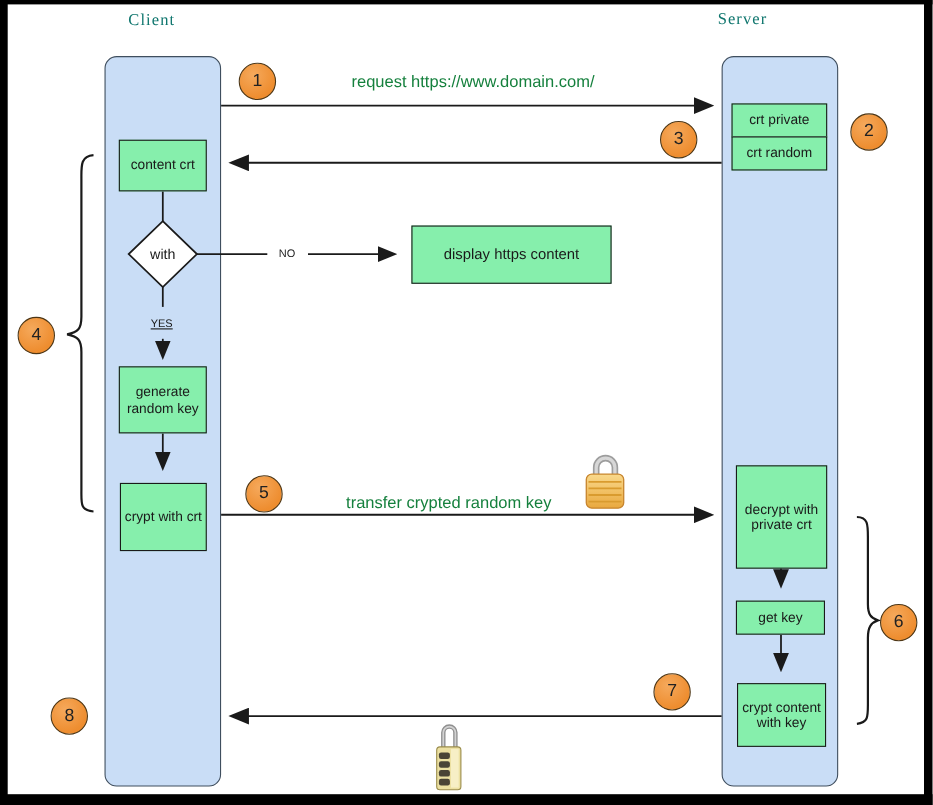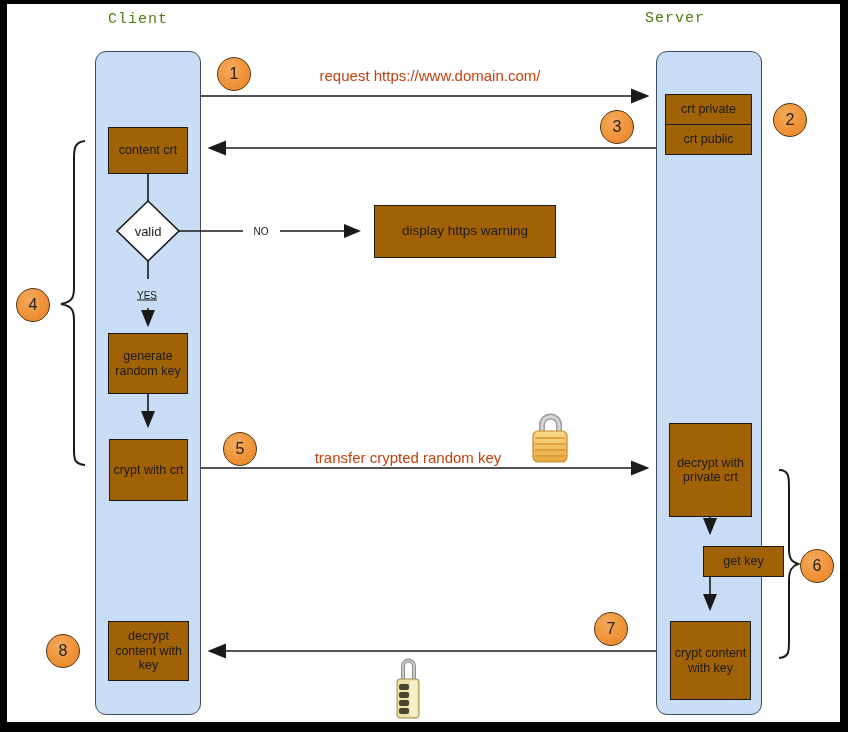--- a/index.html
+++ b/index.html
@@ -9,54 +9,54 @@
   }
   
   .frame{position:absolute; background:#000;}
   .frame.top{left:0; top:0; width:848px; height:4px;}
   .frame.left{left:0; top:0; width:7px; height:732px;}
   .frame.right{left:840px; top:0; width:8px; height:732px;}
   .frame.bottom{left:0; top:722px; width:848px; height:10px;}
 
   .actor-label{
     position:absolute; transform:translateX(-50%);
-    font-family:Liberation Mono, monospace; font-size:15px; letter-spacing:1px;
-    color:#4d7c0f; white-space:nowrap;
+    font-family:Liberation Serif, serif; font-size:15px; letter-spacing:1px;
+    color:#0f766e; white-space:nowrap;
   }
   .actor-label.client{left:138px; top:11px;}
   .actor-label.server{left:675px; top:10px;}
 
   .lifeline{
     position:absolute; width:106px; height:664px; top:51px;
     background:#c9ddf6; border:1.6px solid #3f4e5e; border-radius:11px;
     box-sizing:border-box;
   }
   .lifeline.client{left:95px;}
   .lifeline.server{left:656px;}
 
   svg.overlay{position:absolute; left:0; top:0; width:848px; height:732px; pointer-events:none;}
 
   .node{
-    position:absolute; background:#a16207; border:1.5px solid #1a1a1a; box-sizing:border-box;
+    position:absolute; background:#86efac; border:1.5px solid #1a1a1a; box-sizing:border-box;
     display:flex; align-items:center; justify-content:center; text-align:center;
     font-size:12.5px; line-height:14.5px; padding:1px;
   }
   #validate-crt{left:108px; top:127px; width:80px; height:47px;}
   #generate-key{left:108px; top:333px; width:80px; height:61px;}
   #crypt-with-crt{left:109px; top:439px; width:79px; height:62px;}
   #decrypt-content{left:108px; top:621px; width:81px; height:60px;}
   #warning-box{left:374px; top:205px; width:182px; height:53px; font-size:13.5px;}
   #crt-private{left:665px; top:94px; width:87px; height:31px;}
   #crt-public{left:665px; top:124px; width:87px; height:31px;}
   #decrypt-private{left:669px; top:423px; width:83px; height:94px;}
-  #get-key{left:703px; top:546px; width:81px; height:31px;}
-  #crypt-content{left:670px; top:621px; width:81px; height:79px;}
+  #get-key{left:669px; top:546px; width:81px; height:31px;}
+  #crypt-content{left:670px; top:621px; width:81px; height:58px;}
 
   .center-anchor{position:absolute; transform:translate(-50%,-50%); white-space:nowrap;}
-  .msg{font-size:15px; color:#c2410c;}
+  .msg{font-size:15px; color:#15803d;}
   #msg-request{left:430px; top:75px;}
   #msg-response-public{left:468px; top:127px;}
   #msg-transfer{left:408px; top:457px;}
   #msg-response-content{left:412px; top:628px;}
   .branch-label{font-size:10px; font-weight:400;}
   #label-valid{left:148px; top:231px; font-size:13px;}
   #label-yes{left:147px; top:295px;text-decoration:underline;}
   #label-no{left:261px; top:231px;}
 
   .step-circle{
@@ -151,30 +151,29 @@
         <rect x="399" y="692" width="10" height="6" rx="2"></rect>
         <rect x="399" y="700" width="10" height="6" rx="2"></rect>
         <rect x="399" y="708" width="10" height="6" rx="2"></rect>
       </g>
     </g>
   </svg>
 
   <div class="node" id="validate-crt">content crt</div>
   <div class="node" id="crypt-with-crt">crypt with crt</div>
   <div class="node" id="generate-key">generate random key</div>
-  <div class="node" id="decrypt-content">decrypt content with key</div>
-  <div class="node" id="warning-box">display https warning</div>
+  <div class="node" id="warning-box">display https content</div>
 
   <div class="node" id="crt-private">crt private</div>
-  <div class="node" id="crt-public">crt public</div>
+  <div class="node" id="crt-public">crt random</div>
   <div class="node" id="decrypt-private">decrypt with private crt</div>
   <div class="node" id="get-key">get key</div>
   <div class="node" id="crypt-content">crypt content with key</div>
 
-  <div class="center-anchor branch-label" id="label-valid">valid</div>
+  <div class="center-anchor branch-label" id="label-valid">with</div>
   <div class="center-anchor branch-label" id="label-yes">YES</div>
   <div class="center-anchor branch-label" id="label-no">NO</div>
 
   <div class="center-anchor msg" id="msg-request">request https://www.domain.com/</div>
   <div class="center-anchor msg" id="msg-transfer">transfer crypted random key</div>
 
   <div class="step-circle" id="step1">1</div>
   <div class="step-circle" id="step2">2</div>
   <div class="step-circle" id="step3">3</div>
   <div class="step-circle" id="step4">4</div>

